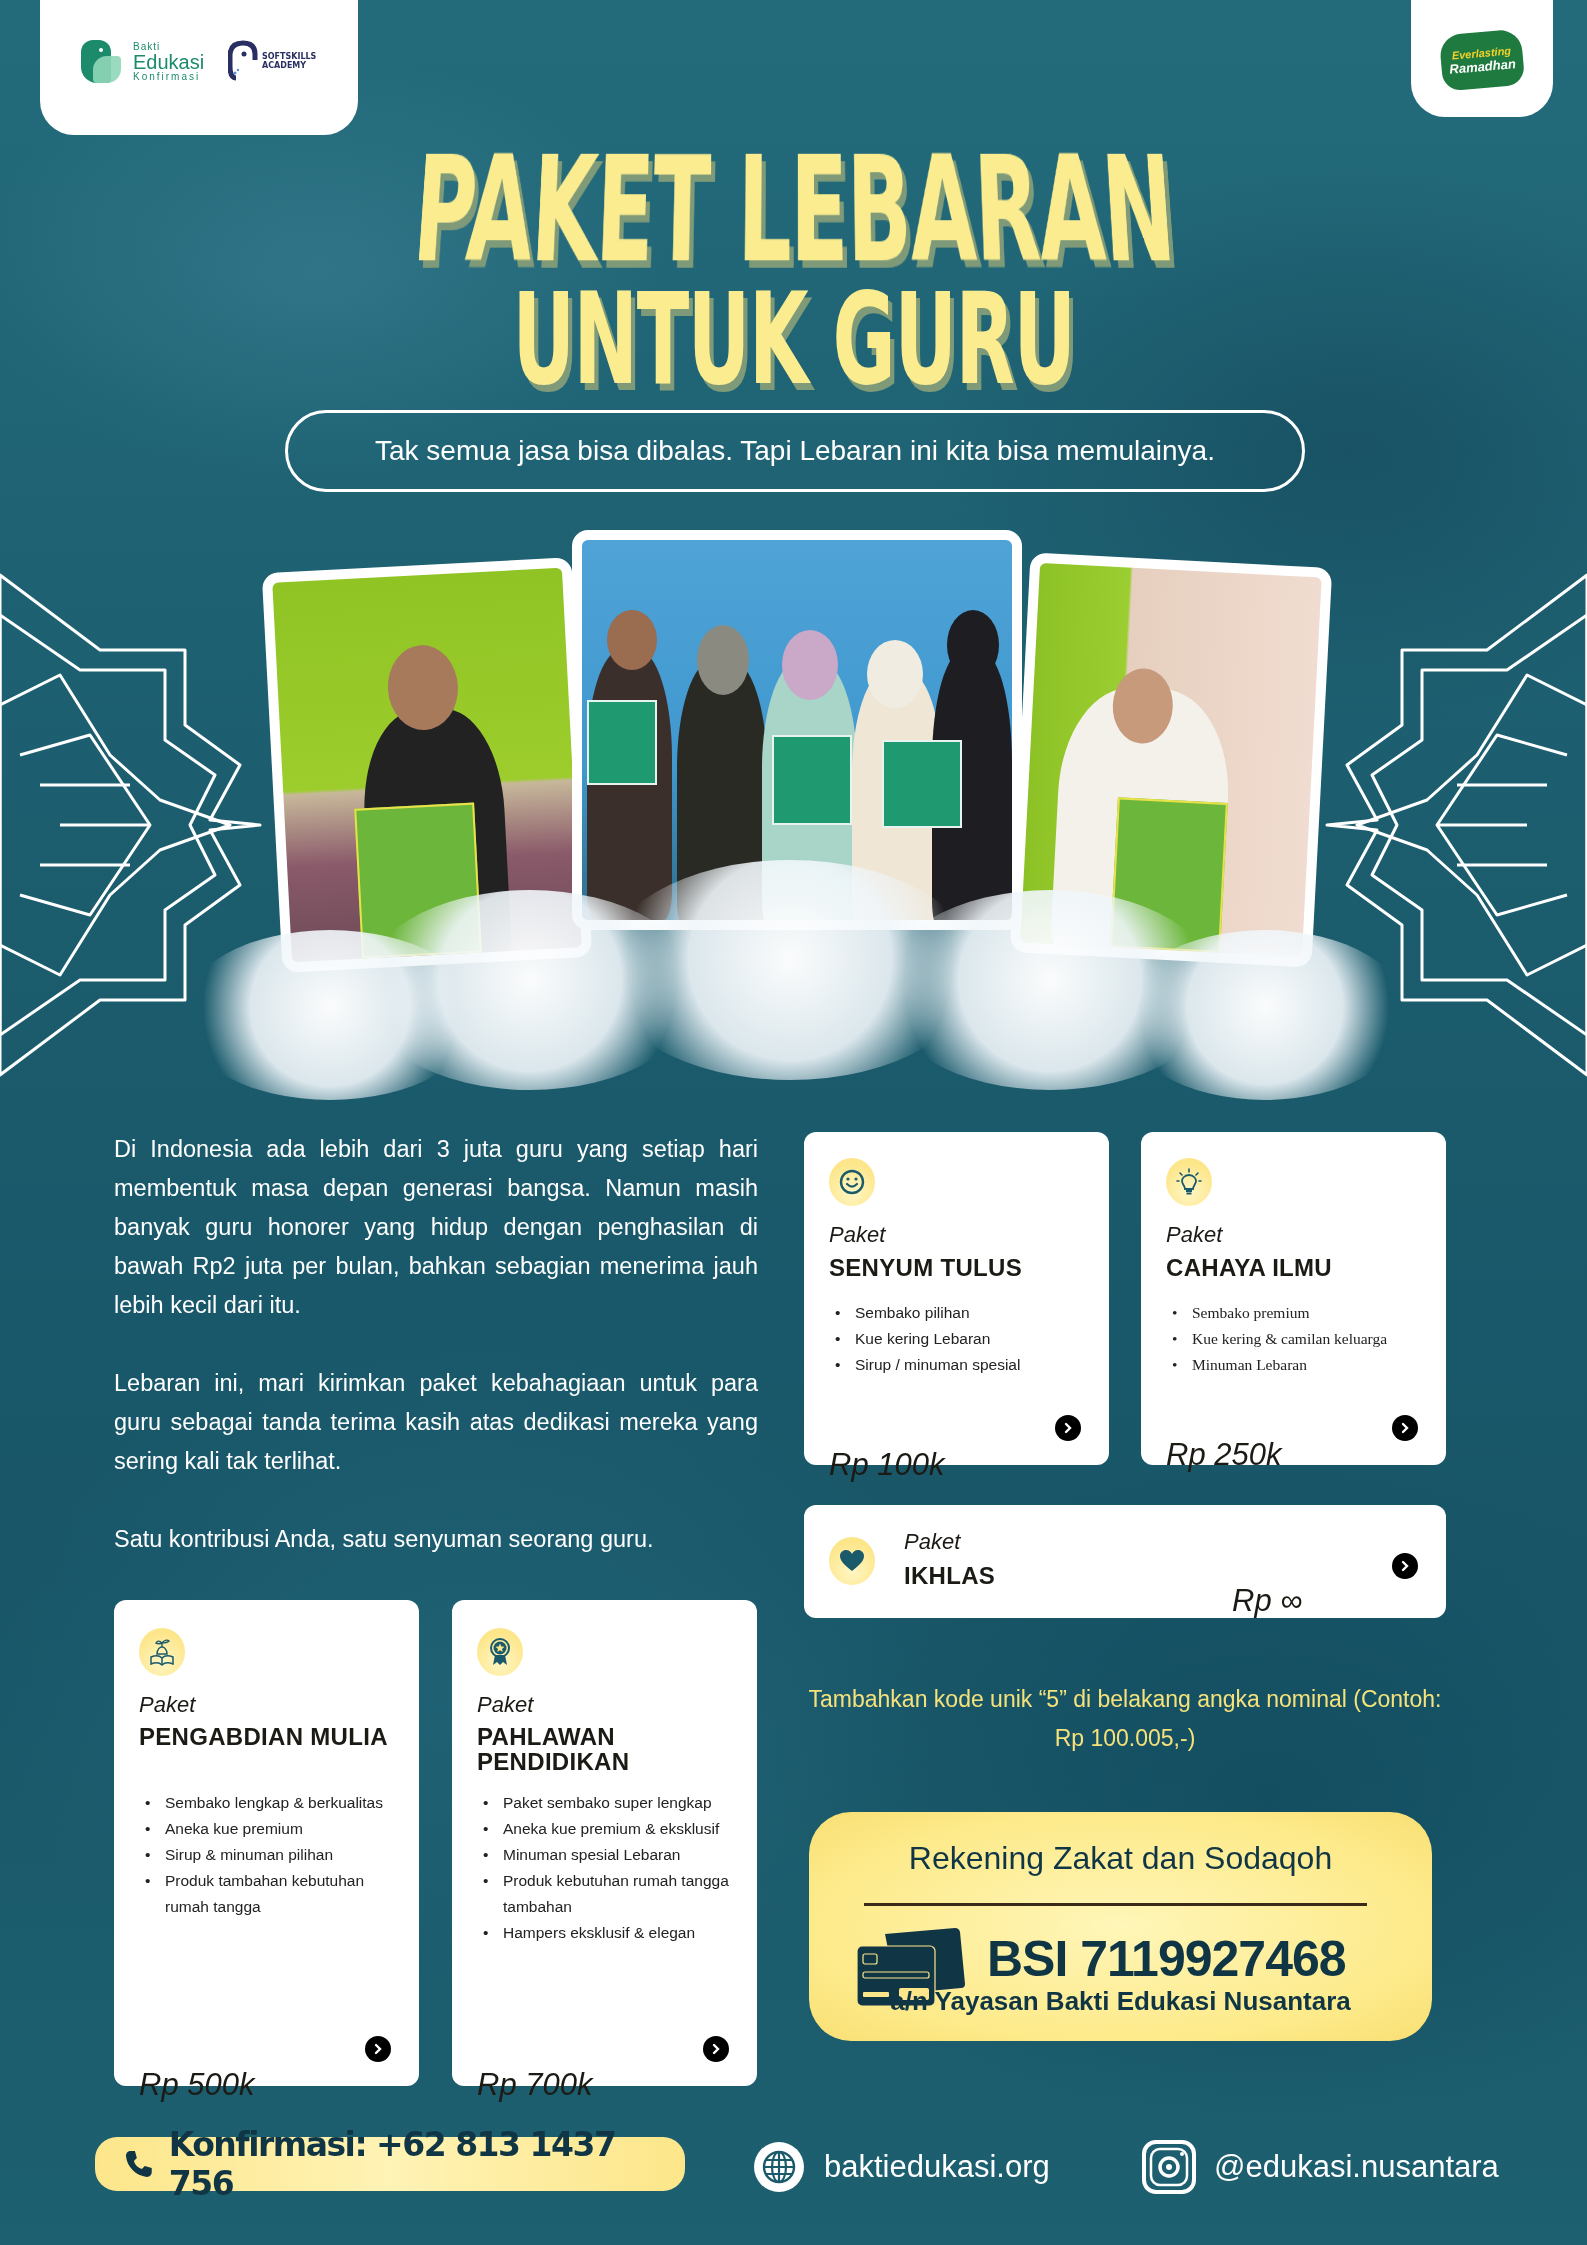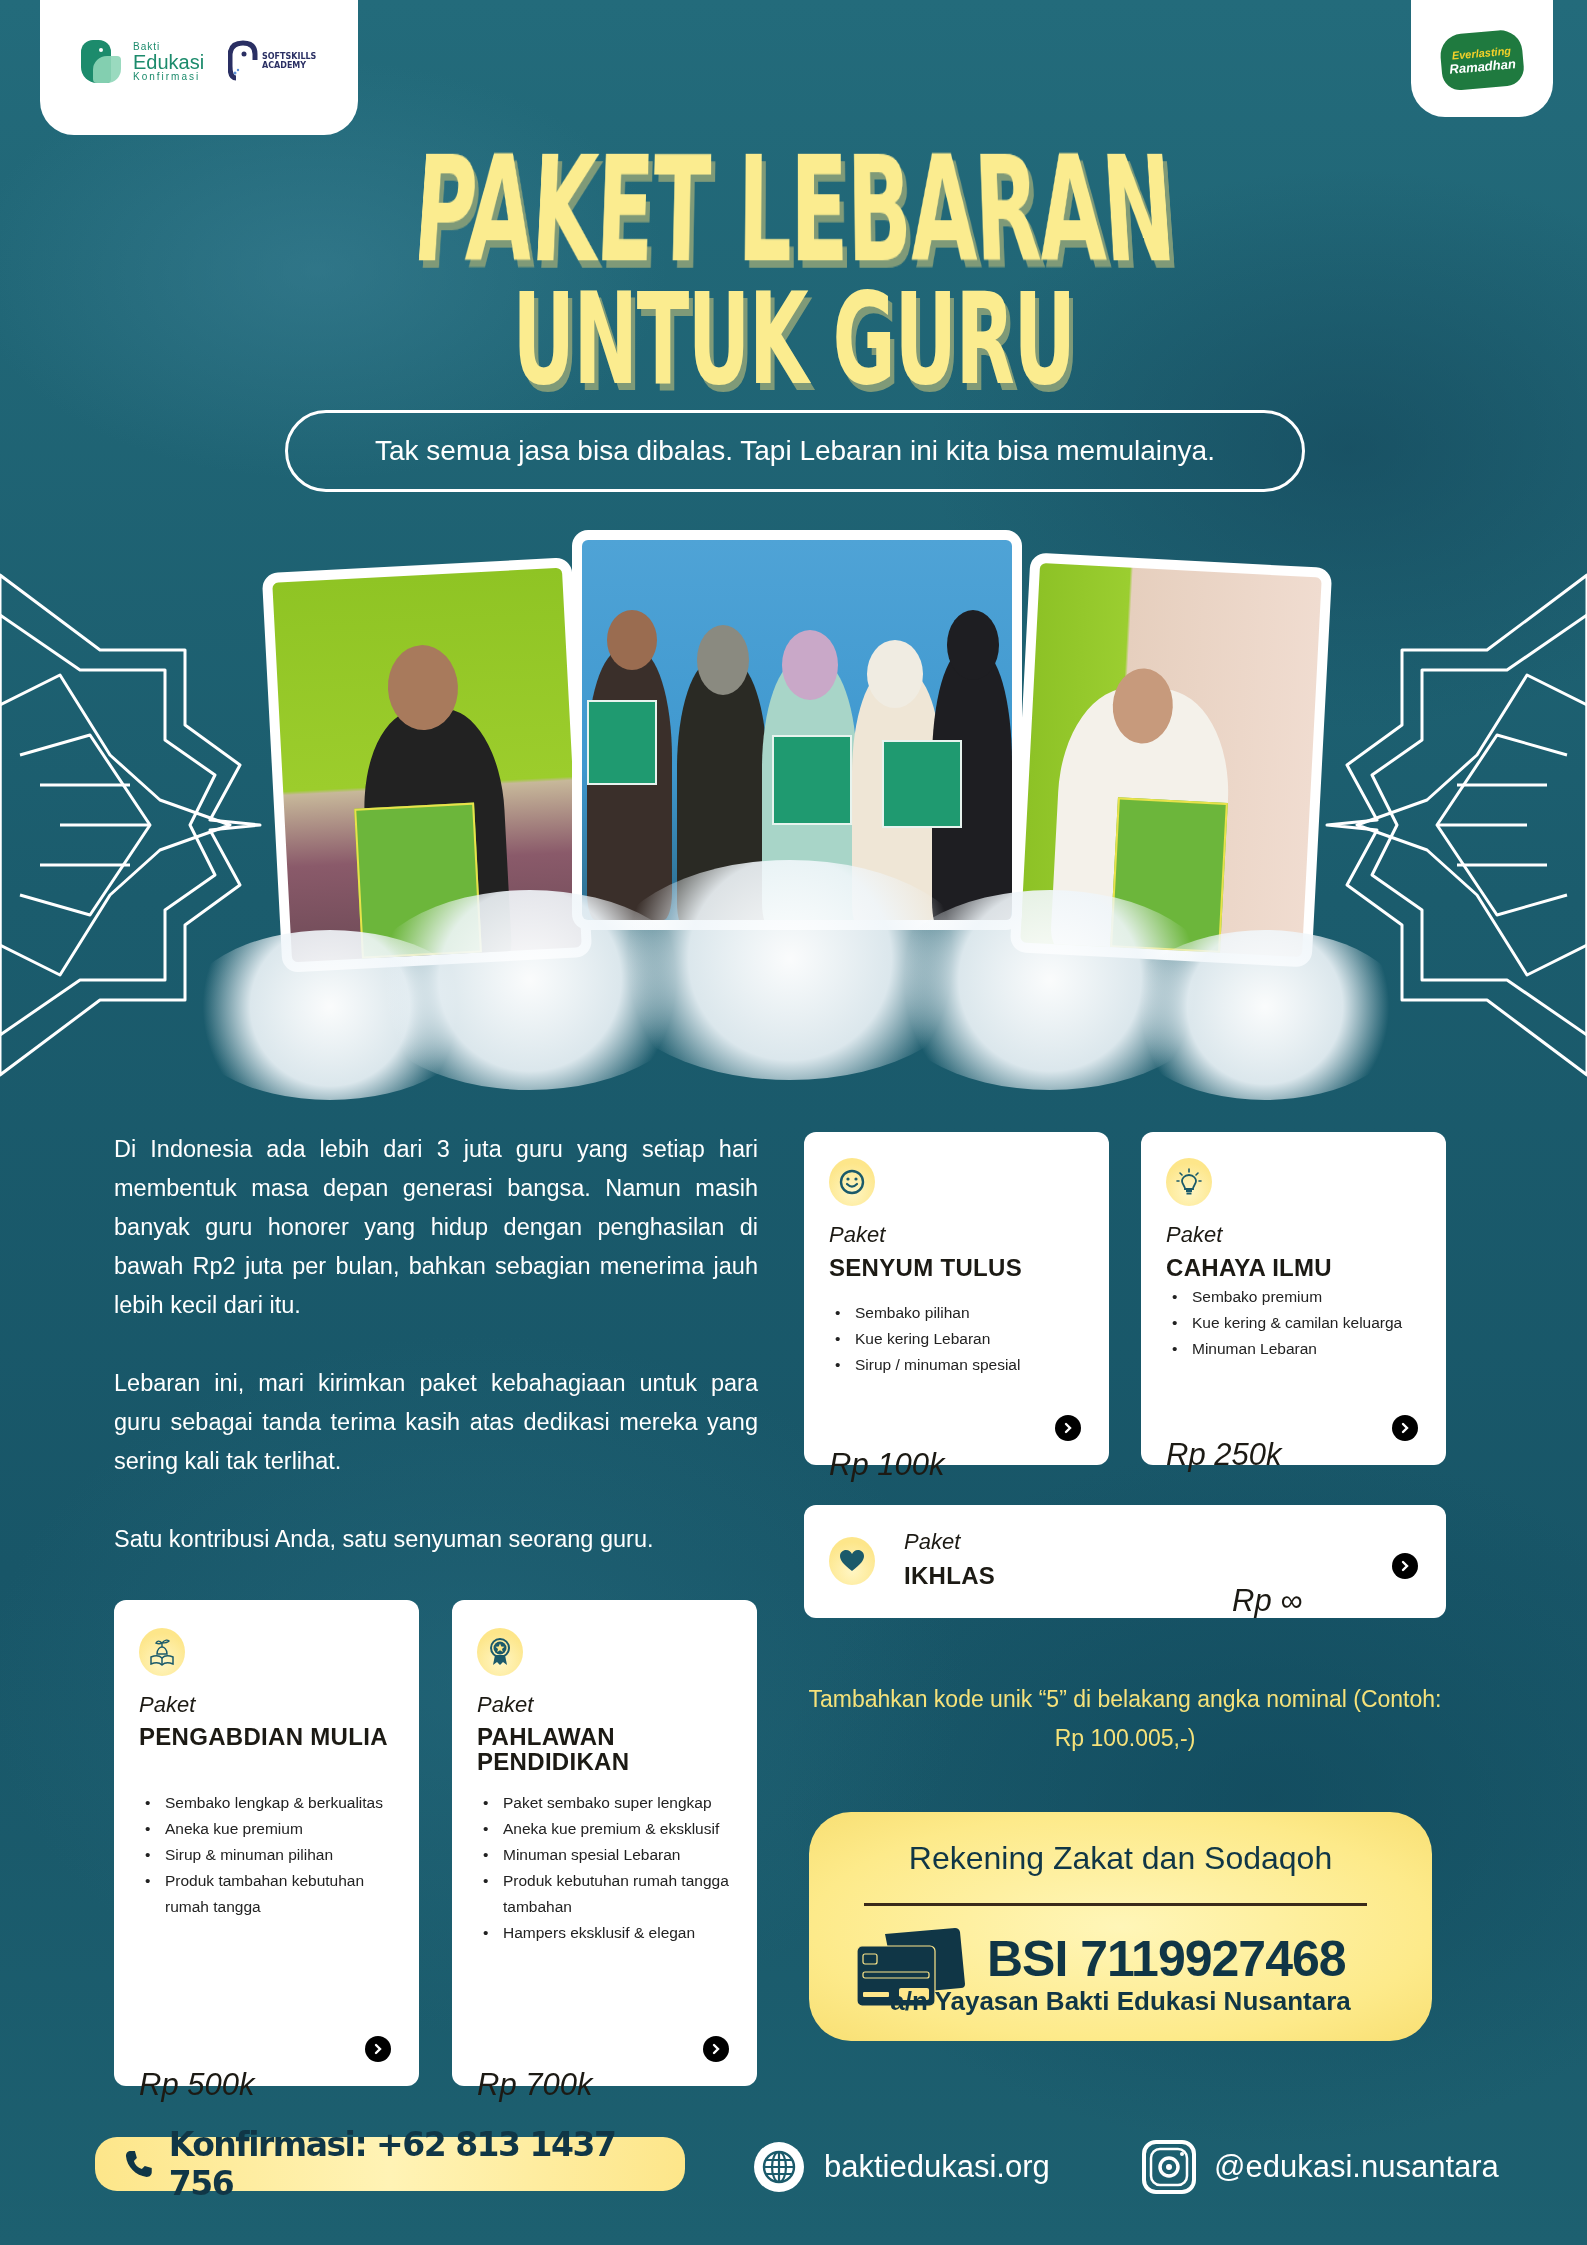--- a/index.html
+++ b/index.html
@@ -291,21 +291,21 @@
 <div class="card c-cahaya">
   <div class="icon-circle" style="left:25px;top:26px;">
     <svg width="30" height="30" viewBox="0 0 30 30">
       <path d="M15 8 C10 8 8 12 8 14 C8 17 11 19 11 22 L19 22 C19 19 22 17 22 14 C22 12 20 8 15 8 Z" fill="none" stroke="#1b5a6a" stroke-width="1.8"></path>
       <path d="M12 24 L18 24 M12.5 26.5 L17.5 26.5" stroke="#1b5a6a" stroke-width="1.8"></path>
       <path d="M15 2 L15 5 M6 6 L8 8 M24 6 L22 8 M3 14 L5 14 M25 14 L27 14" stroke="#1b5a6a" stroke-width="1.6" stroke-linecap="round"></path>
     </svg>
   </div>
   <div class="paket" style="left:25px;top:90px;">Paket</div>
   <div class="name" style="left:25px;top:123px;">CAHAYA ILMU</div>
-  <ul style="left:25px;top:152px;width:250px;">
+  <ul style="left:25px;top:168px;width:250px;font-family:Liberation Serif, serif;">
     <li>Sembako premium</li>
     <li>Kue kering &amp; camilan keluarga</li>
     <li>Minuman Lebaran</li>
   </ul>
   <div class="price" style="left:25px;top:265px;">Rp 250k</div>
   <div class="go" style="left:251px;top:283px;">
     <svg width="12" height="12" viewBox="0 0 12 12">
         <path d="M4 2 L8 6 L4 10" fill="none" stroke="#fff" stroke-width="2.4" stroke-linecap="round"></path>
       </svg>
   </div>

